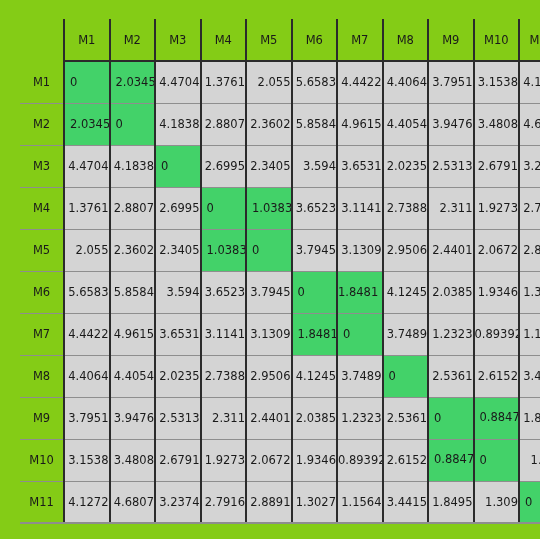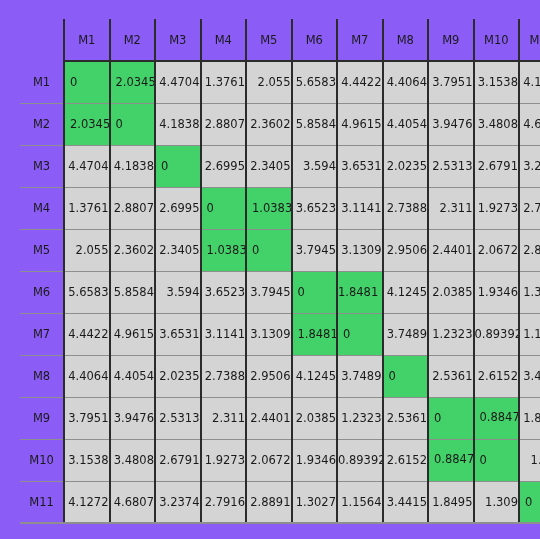--- a/index.html
+++ b/index.html
@@ -10,21 +10,21 @@
   body {
     width: 540px;
     height: 539px;
     font-family: "DejaVu Sans", sans-serif;
     overflow: hidden;
   }
   #matrix-app {
     position: relative;
     width: 540px;
     height: 539px;
-    background: #8b5cf6;
+    background: #84cc16;
   }
   table.matrix {
     position: absolute;
     left: 20px;
     top: 19px;
     border-collapse: collapse;
     table-layout: fixed;
     width: 500px;
     background: transparent;
   }

